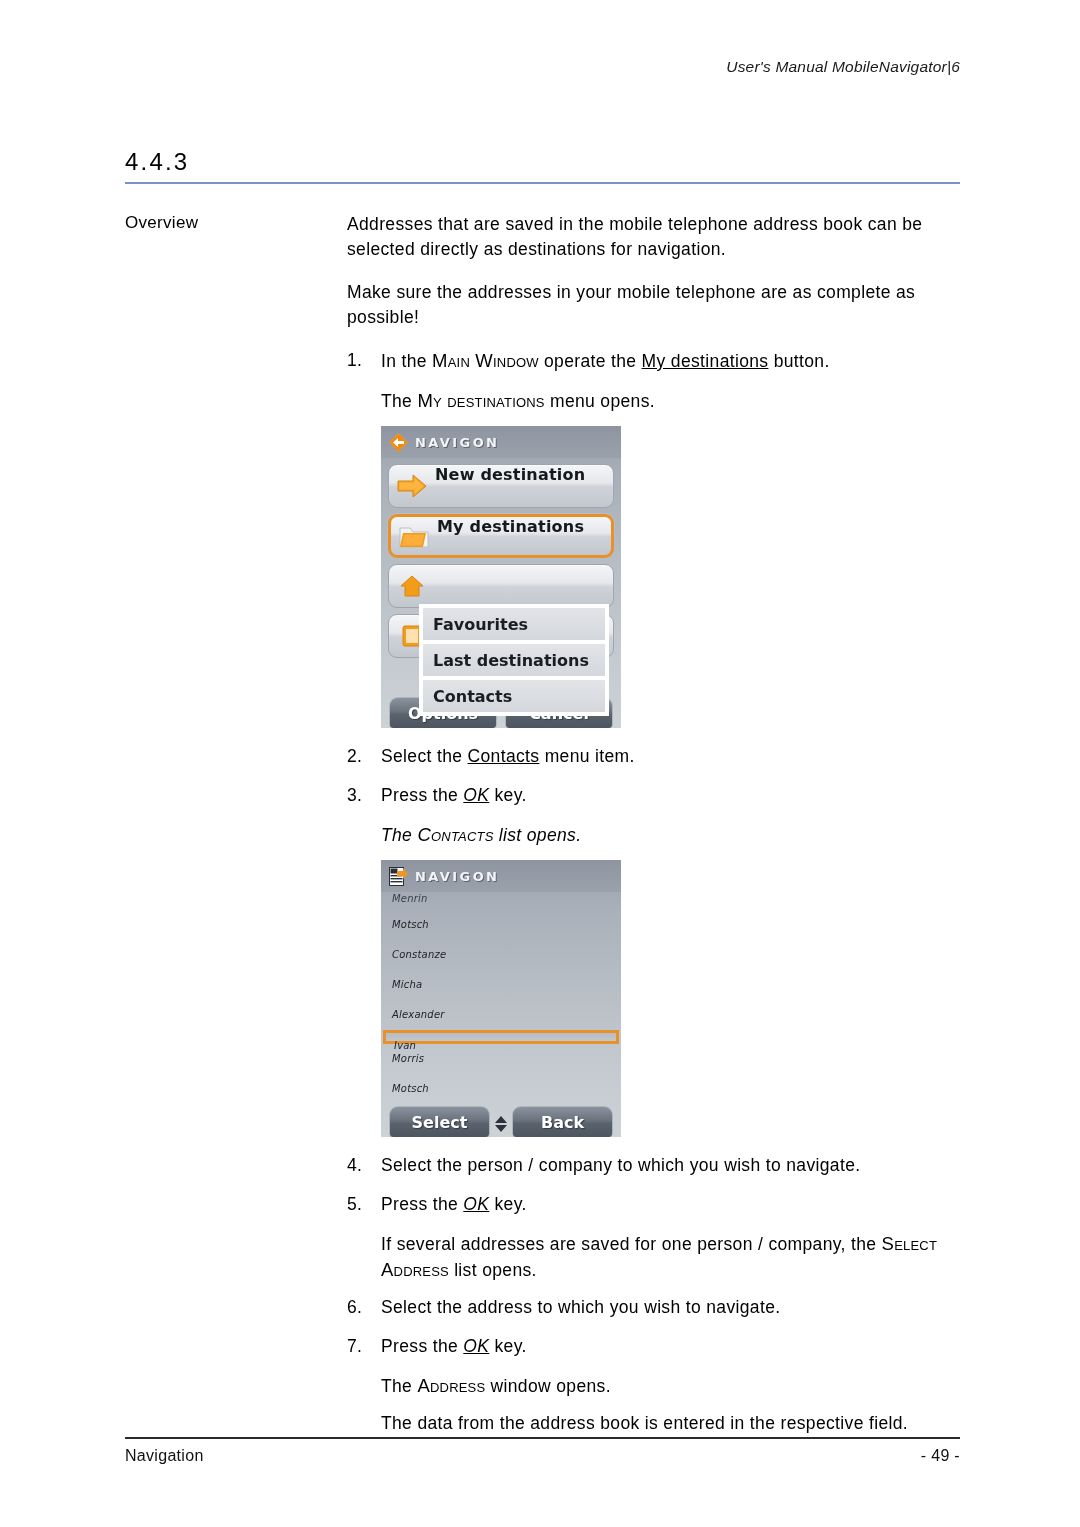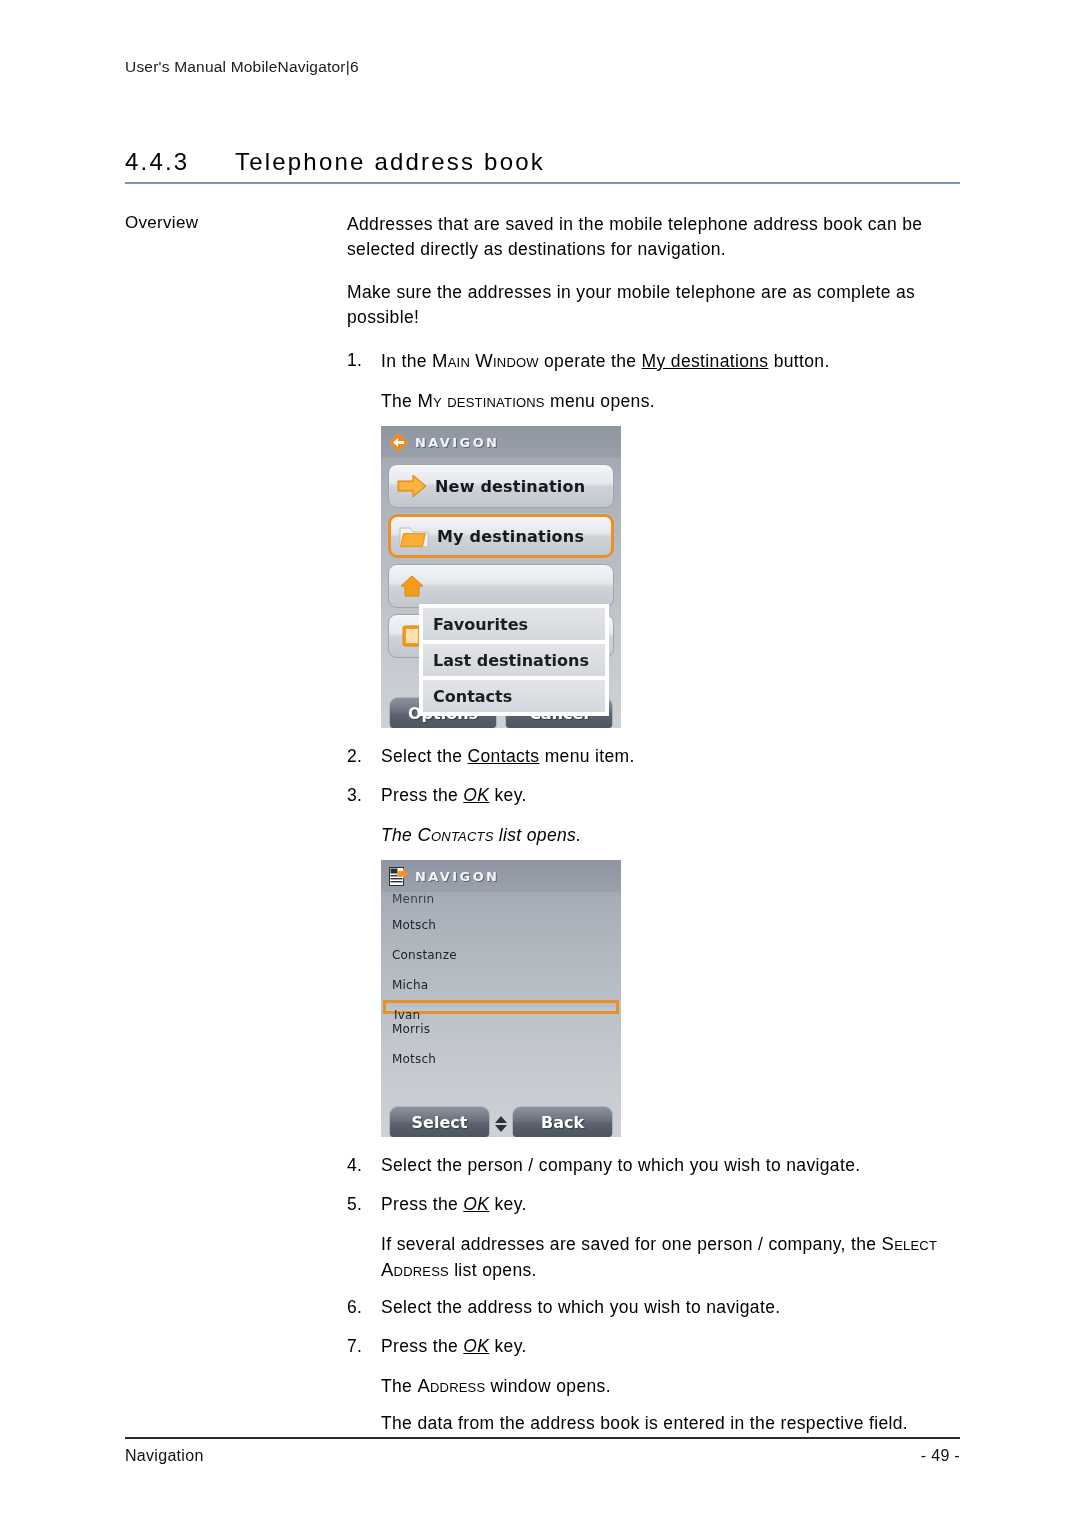--- a/index.html
+++ b/index.html
@@ -21,24 +21,25 @@
     height: 1527px;
     box-sizing: border-box;
   }
 
   
   .doc-header {
     position: absolute;
     top: 58px;
     left: 125px;
     right: 120px;
-    text-align: left;
+    text-align: right;
     font-size: 15.5px;
     letter-spacing: 0.2px;
     color: #1a1a1a;
+    font-style: italic;
   }
 
   
   .sec-head {
     position: absolute;
     top: 148px;
     left: 125px;
     right: 120px;
     border-bottom: 2px solid #7b93c4;
     padding-bottom: 6px;
@@ -153,21 +154,20 @@
     position: relative;
     padding: 6px 7px 0 7px;
   }
   .mbtn {
     position: relative;
     height: 44px;
     border-radius: 9px;
     background: linear-gradient(180deg,#f4f5f7 0%, #e6e8ec 42%, #cfd3d9 52%, #c2c7ce 100%);
     border: 1px solid #9ea5ae;
     display: flex;
-    align-items: center;
     margin-bottom: 6px;
     box-sizing: border-box;
     box-shadow: 0 1px 1px rgba(255,255,255,.6) inset;
   }
   .mbtn.sel {
     border: 3px solid #e8912a;
     box-shadow: 0 0 0 1px #b9bec6;
   }
   .mbtn .ico {
     flex: 0 0 46px;
@@ -234,24 +234,25 @@
   
   .shot2 { height: 277px; }
   .clist {
     position: relative;
     padding-top: 2px;
   }
   .citem {
     height: 30px;
     line-height: 30px;
     padding-left: 11px;
-    font-size: 12px;
+    font-size: 10px;
     color: #20242a;
     box-sizing: border-box;
     letter-spacing: 0.2px;
+    font-style: italic;
   }
   .citem.first {
     height: 16px;
     line-height: 10px;
     overflow: hidden;
     color: #3a4049;
   }
   .citem.sel {
     border: 3px solid #e8912a;
     background: linear-gradient(180deg,#b6bcc4 0%, #c2c7cd 100%);
@@ -304,21 +305,20 @@
 </style>
 </head>
 <body>
 
 <div class="page">
 
   <div class="doc-header">User's Manual MobileNavigator|6</div>
 
   <div class="sec-head">
     <div class="sec-num">4.4.3</div>
-    <div class="sec-title">Telephone address book</div>
   </div>
 
   <div class="content">
 
     <div class="row">
       <div class="marg">Overview</div>
       <div class="body-col">
         <p class="para">Addresses that are saved in the mobile telephone address book can be selected directly as destinations for navigation.</p>
         <p class="para">Make sure the addresses in your mobile telephone are as complete as possible!</p>
 
@@ -424,20 +424,21 @@
               </svg>
             </span>
             <span class="nav-logo-text">NAVIGON</span>
           </div>
 
           <div class="clist">
             <div class="citem first">Menrin</div>
             <div class="citem">Motsch</div>
             <div class="citem">Constanze</div>
             <div class="citem">Micha</div>
+            <div class="citem">Alexander</div>
             <div class="citem sel">Ivan</div>
             <div class="citem">Morris</div>
             <div class="citem">Motsch</div>
           </div>
 
           <div class="softkeys2">
             <div class="skey">
                 <span>Select</span>
               </div>
             <div class="scroll-ind">

